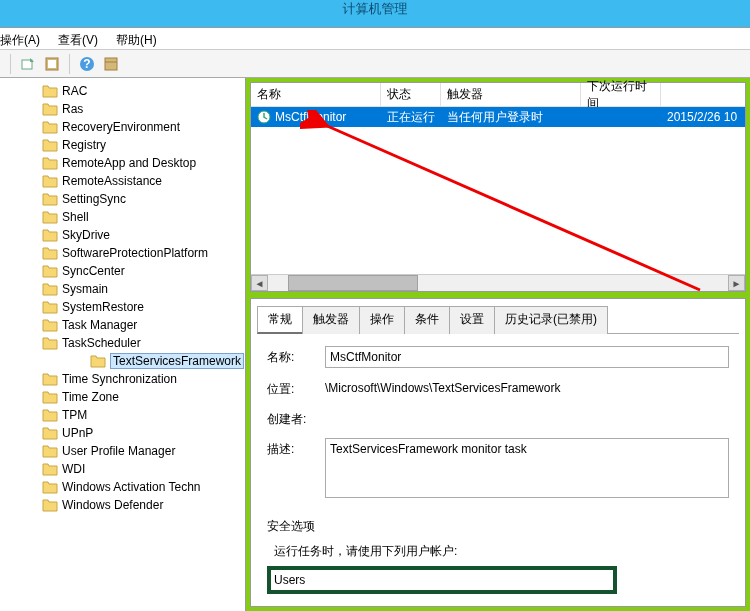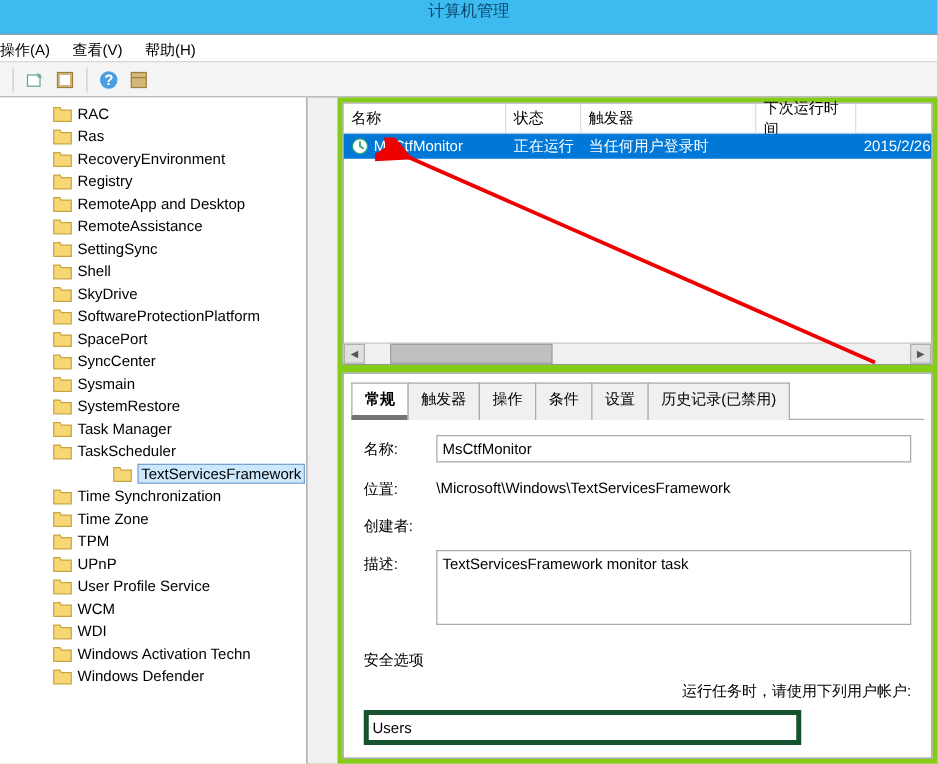--- a/index.html
+++ b/index.html
@@ -8,21 +8,21 @@
     .titlebar { background: #3dbaf0; height: 28px; display: flex; justify-content: center; color: #0c4a6e; border-bottom: 1px solid #999; }
     .titlebar-text { font-size: 13px; }
     
     .menubar { background: #fff; height: 22px; display: flex; align-items: flex-end; padding-left: 0; gap: 18px; border-bottom: 1px solid #ccc; }
     .menubar span { cursor: default; }
     
     .toolbar { background: #f5f5f5; height: 28px; display: flex; align-items: center; padding-left: 6px; gap: 2px; border-bottom: 1px solid #aaa; }
     .tool-sep { width: 1px; height: 20px; background: #ccc; margin: 0 4px; }
     .tool-icon { width: 22px; height: 22px; display: flex; align-items: center; justify-content: center; border: 1px solid transparent; cursor: default; }
     
-    .main-area { display: flex; height: calc(611px - 28px - 22px - 28px); gap: 24px; }
+    .main-area { display: flex; height: calc(611px - 28px - 22px - 28px); }
     
     .tree-panel { width: 246px; background: #fff; border-right: 1px solid #999; overflow-y: auto; padding: 4px 0; }
     .tree-panel::-webkit-scrollbar { width: 17px; }
     .tree-panel::-webkit-scrollbar-track { background: #f0f0f0; }
     .tree-panel::-webkit-scrollbar-thumb { background: #c0c0c0; border: 1px solid #a0a0a0; }
     .tree-item { display: flex; align-items: center; height: 18px; padding-left: 42px; gap: 4px; cursor: default; }
     .tree-item.selected { background: #fff; margin-left: 48px; }
     .tree-item.selected .tree-label { border: 1px solid #7da2ce; background: #cce8ff; padding: 0 2px; }
     .folder-icon { width: 16px; height: 14px; display: inline-block; }
     .tree-label { white-space: nowrap; }
@@ -47,29 +47,29 @@
     .clock-icon { width: 14px; height: 14px; flex-shrink: 0; }
     .task-scroll { height: 17px; background: #f0f0f0; display: flex; border-top: 1px solid #ccc; }
     .scroll-arrow { width: 17px; background: #e0e0e0; border: 1px solid #b0b0b0; display: flex; align-items: center; justify-content: center; font-size: 10px; color: #555; }
     .scroll-track { flex: 1; position: relative; }
     .scroll-thumb { position: absolute; left: 20px; width: 130px; height: 100%; background: #c0c0c0; border: 1px solid #a0a0a0; }
     .task-body { flex: 1; }
     
     .detail-box { background: #fff; border: 1px solid #999; flex: 1; padding: 6px; overflow: hidden; }
     .tabs-row { display: flex; border-bottom: 1px solid #aaa; }
     .tab { padding: 4px 10px; border: 1px solid #aaa; border-bottom: none; background: #f0f0f0; margin-right: -1px; cursor: default; position: relative; top: 1px; }
-    .tab.active { background: #fff; border-bottom: 4px solid #737373; font-weight: bold; }
+    .tab.active { background: #fff; border-bottom: 2px solid #737373; }
     .detail-content { padding: 12px 10px; }
     .field-row { display: flex; align-items: flex-start; margin-bottom: 10px; gap: 8px; }
     .field-label { width: 50px; padding-top: 3px; }
     .field-input { flex: 1; border: 1px solid #aaa; padding: 3px 4px; background: #fff; height: 22px; }
     .field-textarea { flex: 1; border: 1px solid #aaa; padding: 3px 4px; background: #fff; height: 60px; resize: none; }
     .field-text { padding-top: 3px; }
     .section-label { margin-top: 20px; margin-bottom: 8px; }
-    .indent-text { margin-left: 7px; margin-bottom: 6px; text-align: right; }
+    .indent-text { margin-left: 7px; margin-bottom: 6px; }
     .users-box { border: 4px solid #14532d; padding: 3px; width: 350px; }
     
     
     .arrow-svg { position: absolute; top: 110px; left: 300px; pointer-events: none; z-index: 100; }
   </style>
 </head>
 <body>
 
 <div class="titlebar">
   <span class="titlebar-text">计算机管理</span>
@@ -169,26 +169,20 @@
       <div class="tree-item">
         <svg class="folder-icon" viewBox="0 0 16 14">
           <path d="M1 3 L1 13 L15 13 L15 4 L7 4 L6 2 L1 2 Z" fill="#f7d774" stroke="#c9a542"></path>
         </svg>
         <span class="tree-label">SoftwareProtectionPlatform</span>
       </div>
       <div class="tree-item">
         <svg class="folder-icon" viewBox="0 0 16 14">
           <path d="M1 3 L1 13 L15 13 L15 4 L7 4 L6 2 L1 2 Z" fill="#f7d774" stroke="#c9a542"></path>
         </svg>
-        <span class="tree-label">SpacePort</span>
-      </div>
-      <div class="tree-item">
-        <svg class="folder-icon" viewBox="0 0 16 14">
-          <path d="M1 3 L1 13 L15 13 L15 4 L7 4 L6 2 L1 2 Z" fill="#f7d774" stroke="#c9a542"></path>
-        </svg>
         <span class="tree-label">SyncCenter</span>
       </div>
       <div class="tree-item">
         <svg class="folder-icon" viewBox="0 0 16 14">
           <path d="M1 3 L1 13 L15 13 L15 4 L7 4 L6 2 L1 2 Z" fill="#f7d774" stroke="#c9a542"></path>
         </svg>
         <span class="tree-label">Sysmain</span>
       </div>
       <div class="tree-item">
         <svg class="folder-icon" viewBox="0 0 16 14">
@@ -235,27 +229,21 @@
       <div class="tree-item">
         <svg class="folder-icon" viewBox="0 0 16 14">
           <path d="M1 3 L1 13 L15 13 L15 4 L7 4 L6 2 L1 2 Z" fill="#f7d774" stroke="#c9a542"></path>
         </svg>
         <span class="tree-label">UPnP</span>
       </div>
       <div class="tree-item">
         <svg class="folder-icon" viewBox="0 0 16 14">
           <path d="M1 3 L1 13 L15 13 L15 4 L7 4 L6 2 L1 2 Z" fill="#f7d774" stroke="#c9a542"></path>
         </svg>
-        <span class="tree-label">User Profile Service</span>
-      </div>
-      <div class="tree-item">
-        <svg class="folder-icon" viewBox="0 0 16 14">
-          <path d="M1 3 L1 13 L15 13 L15 4 L7 4 L6 2 L1 2 Z" fill="#f7d774" stroke="#c9a542"></path>
-        </svg>
-        <span class="tree-label">WCM</span>
+        <span class="tree-label">User Profile Manager</span>
       </div>
       <div class="tree-item">
         <svg class="folder-icon" viewBox="0 0 16 14">
           <path d="M1 3 L1 13 L15 13 L15 4 L7 4 L6 2 L1 2 Z" fill="#f7d774" stroke="#c9a542"></path>
         </svg>
         <span class="tree-label">WDI</span>
       </div>
       <div class="tree-item">
         <svg class="folder-icon" viewBox="0 0 16 14">
           <path d="M1 3 L1 13 L15 13 L15 4 L7 4 L6 2 L1 2 Z" fill="#f7d774" stroke="#c9a542"></path>

